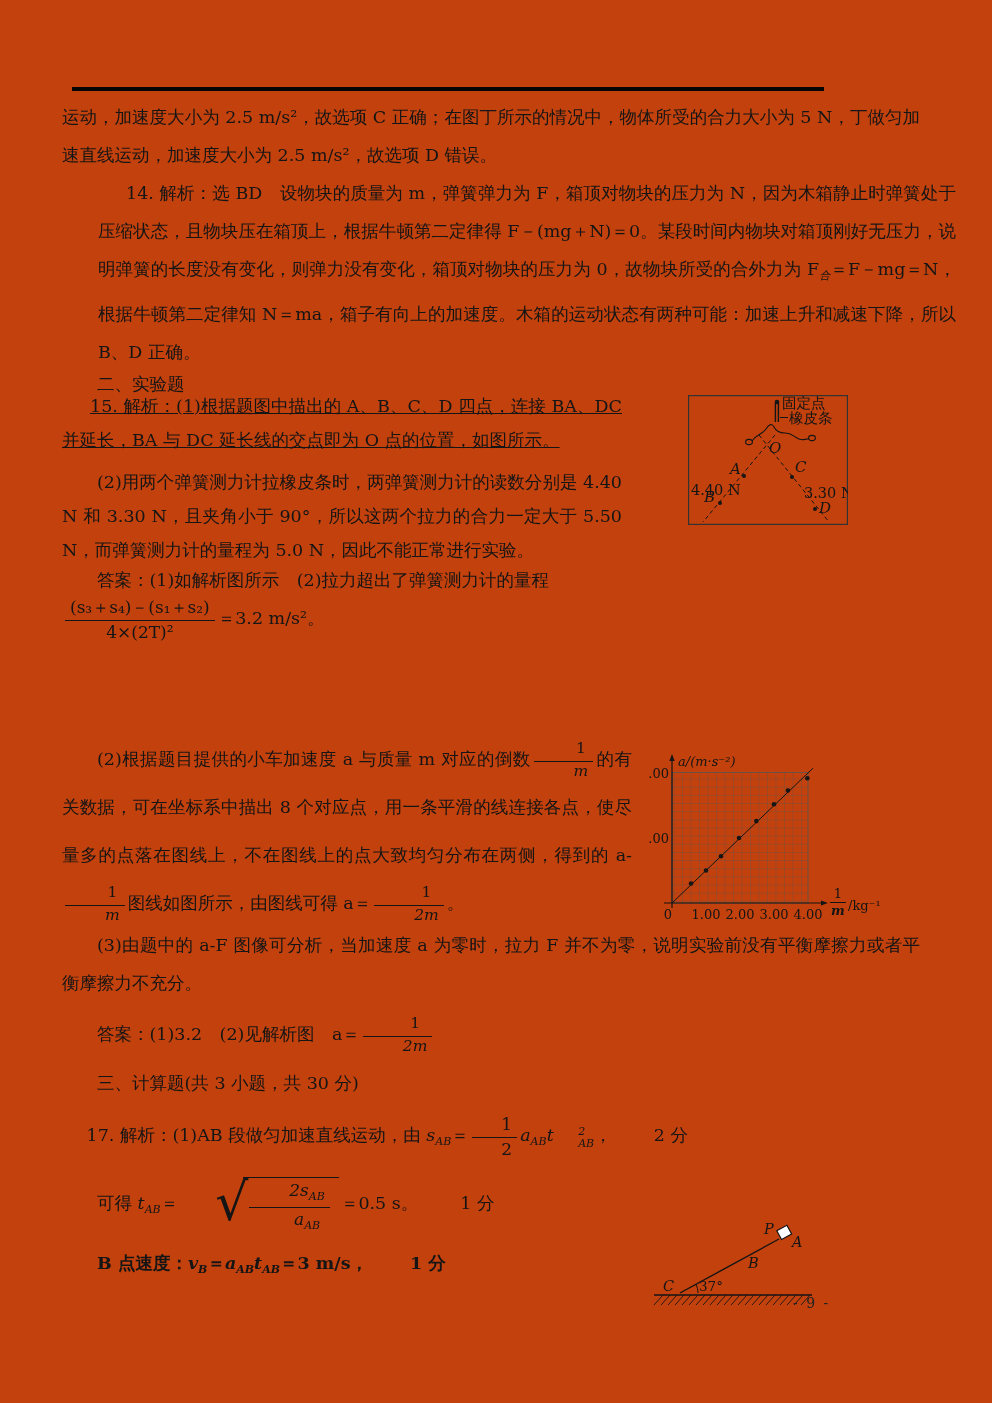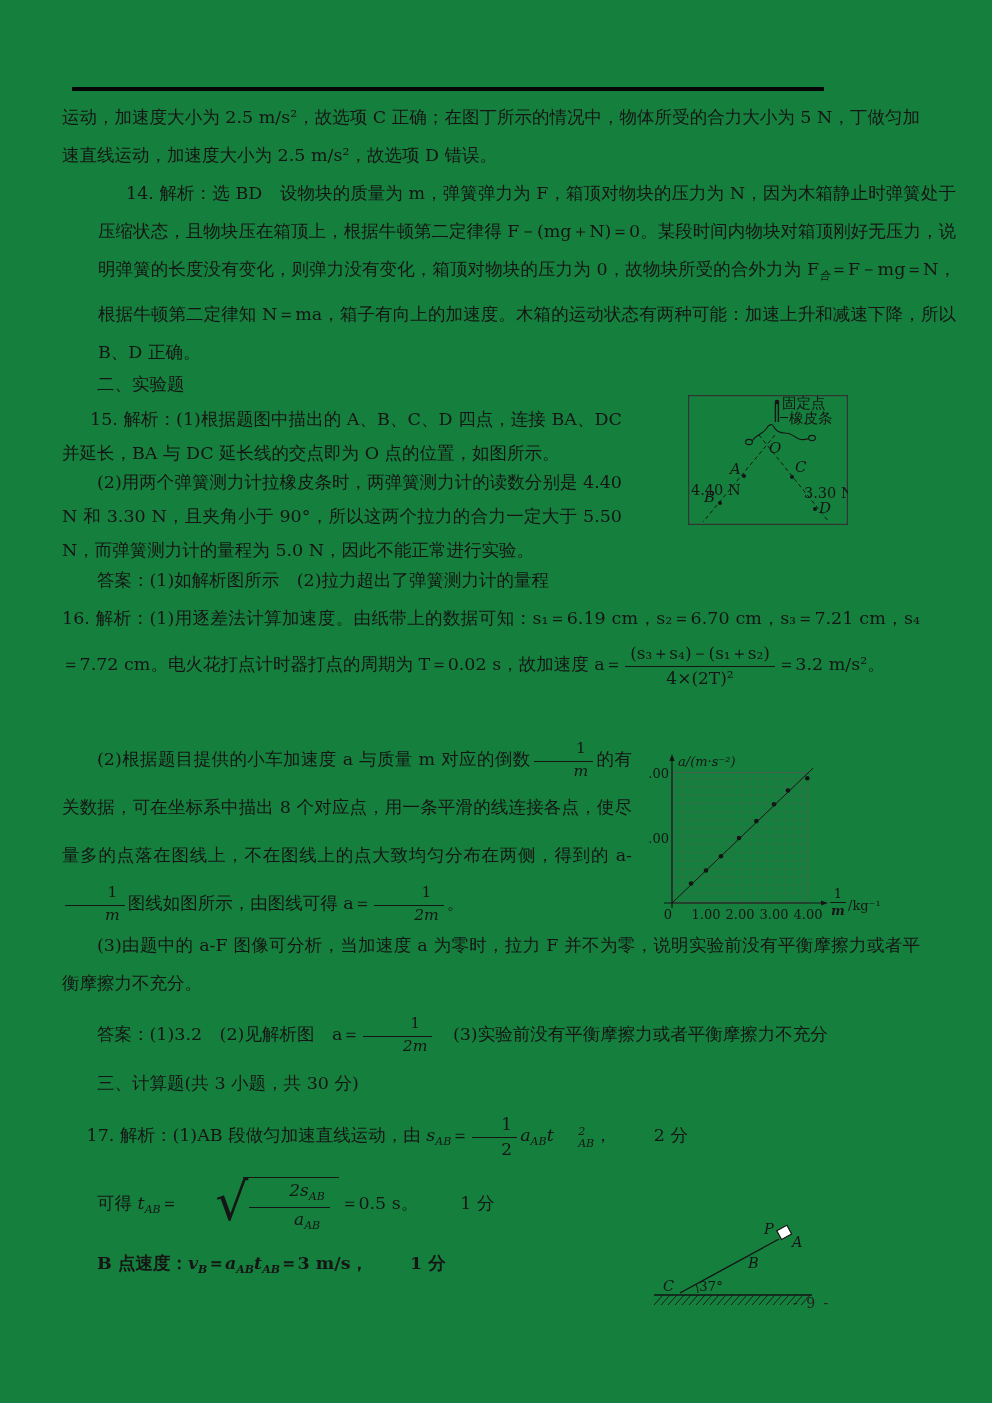--- a/index.html
+++ b/index.html
@@ -1,17 +1,17 @@
 <!DOCTYPE html>
 <html><head>
 <meta charset="utf-8">
 <style>
   html,body{margin:0;padding:0;background:#e8e8e8;}
   .page{
-    position:relative;width:992px;height:1403px;margin:0 auto;background:#15803d;
+    position:relative;width:992px;height:1403px;margin:0 auto;background:#c2410c;
     color:#151515;font-family:"DejaVu Serif","Liberation Serif",serif;
     font-size:17.5px;line-height:38px;overflow:hidden;
   }
   .rule{position:absolute;top:87px;left:72px;width:752px;height:4px;background:#050505;}
   .body{position:absolute;top:98px;left:62px;width:858px;}
   .para{position:absolute;margin:0;text-align:justify;}
   .ind16{text-indent:1.6em;}
   .ind2{text-indent:2em;}
   .w-full{width:858px;}
   .lh34{line-height:34px;}
@@ -77,32 +77,32 @@
       <circle cx="127" cy="114" r="2" fill="#151515"></circle>
       <text x="81" y="58" font-size="15" font-style="italic">O</text>
       <text x="42" y="79" font-size="15" font-style="italic">A</text>
       <text x="16" y="107" font-size="15" font-style="italic">B</text>
       <text x="107" y="77" font-size="15" font-style="italic">C</text>
       <text x="131" y="118" font-size="15" font-style="italic">D</text>
       <text x="3" y="100" font-size="14.5">4.40 N</text>
       <text x="116" y="103" font-size="14.5">3.30 N</text>
     </svg>
 
-    <p class="para lh34 ind16" style="top:304px;left:0;width:560px;">
+    <p class="para lh34 ind16" style="top:291px;left:0;width:560px;text-decoration:underline;">
       <span>15. 解析：(1)根据题图中描出的 A、B、C、D 四点，连接 BA、DC 并延长，BA 与 DC 延长线的交点即为 O 点的位置，如图所示。</span>
     </p>
     <p class="para lh34 ind2" style="top:367px;left:0;width:560px;">
       <span>(2)用两个弹簧测力计拉橡皮条时，两弹簧测力计的读数分别是 4.40 N 和 3.30 N，且夹角小于 90°，所以这两个拉力的合力一定大于 5.50 N，而弹簧测力计的量程为 5.0 N，因此不能正常进行实验。</span>
     </p>
     <p class="para w-full lh34 ind2" style="top:465px;left:0;">
       <span>答案：(1)如解析图所示　(2)拉力超出了弹簧测力计的量程</span>
     </p>
 
     <p class="para w-full lh46" style="top:497px;left:0;">
-      <span>16. 解析：(1)用逐差法计算加速度。由纸带上的数据可知：s₁＝6.19 cm，s₂＝6.70 cm，s₃＝7.21 cm，s₄＝7.72 cm。电火花打点计时器打点的周期为 T＝0.02 s，故加速度 a＝</span><span class="frac big"><span class="fn">(s₃＋s₄)－(s₁＋s₂)</span><span class="fd">4×(2T)²</span></span><span>＝3.2 m/s²。</span>
+      <span class="frac big"><span class="fn">(s₃＋s₄)－(s₁＋s₂)</span><span class="fd">4×(2T)²</span></span><span>＝3.2 m/s²。</span>
     </p>
 
     <svg class="figabs" style="left:586px;top:648px;" width="240" height="180" viewBox="0 0 240 180">
       <defs>
         <pattern id="grid" width="8.5" height="8.15" patternUnits="userSpaceOnUse">
           <path d="M8.5 0 L0 0 0 8.15" fill="none" stroke="#555" stroke-width="0.6"></path>
         </pattern>
       </defs>
       <rect x="24" y="26.6" width="136" height="130.4" fill="url(#grid)" stroke="#555" stroke-width="0.8"></rect>
       <line x1="24" y1="162" x2="24" y2="12" stroke="#151515" stroke-width="1.2"></line>
@@ -136,21 +136,21 @@
 
     <p class="para lh48 ind2" style="top:637px;left:0;width:570px;">
       <span>(2)根据题目提供的小车加速度 a 与质量 m 对应的倒数</span><span class="frac small"><span class="fn">1</span><span class="fd" style="font-style:italic;">m</span></span><span>的有关数据，可在坐标系中描出 8 个对应点，用一条平滑的线连接各点，使尽量多的点落在图线上，不在图线上的点大致均匀分布在两侧，得到的 a-</span><span class="frac small"><span class="fn">1</span><span class="fd" style="font-style:italic;">m</span></span><span>图线如图所示，由图线可得 a＝</span><span class="frac small"><span class="fn">1</span><span class="fd" style="font-style:italic;">2m</span></span><span>。</span>
     </p>
 
     <p class="para w-full lh38 ind2" style="top:828px;left:0;">
       <span>(3)由题中的 a-F 图像可分析，当加速度 a 为零时，拉力 F 并不为零，说明实验前没有平衡摩擦力或者平衡摩擦力不充分。</span>
     </p>
 
     <p class="para w-full lh52 ind2" style="top:910px;left:0;">
-      <span>答案：(1)3.2　(2)见解析图　a＝</span><span class="frac small"><span class="fn">1</span><span class="fd" style="font-style:italic;">2m</span></span><span>　(3)实验前没有平衡摩擦力或者平衡摩擦力不充分</span>
+      <span>答案：(1)3.2　(2)见解析图　a＝</span><span class="frac small"><span class="fn">1</span><span class="fd" style="font-style:italic;">2m</span></span>
     </p>
 
     <p class="para w-full lh38 ind2" style="top:966px;left:0;">
       <span>三、计算题(共 3 小题，共 30 分)</span>
     </p>
 
     <p class="para w-full lh58" style="top:1008px;left:0;text-indent:1.4em;">
       <span>17. 解析：(1)AB 段做匀加速直线运动，由 </span><i class="v">s</i><sub class="v">AB</sub><span>＝</span><span class="frac big"><span class="fn">1</span><span class="fd">2</span></span><i class="v">a</i><sub class="v">AB</sub><i class="v">t</i><span class="supsub"><span>2</span><span>AB</span></span><span>，</span><span class="score">2 分</span>
     </p>
 

